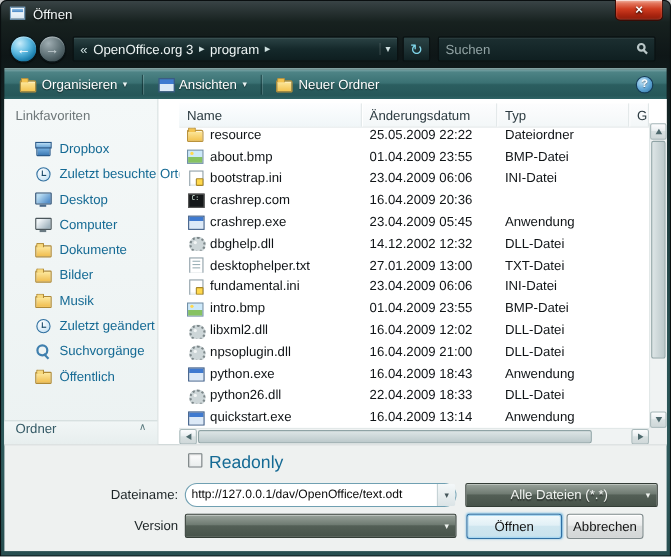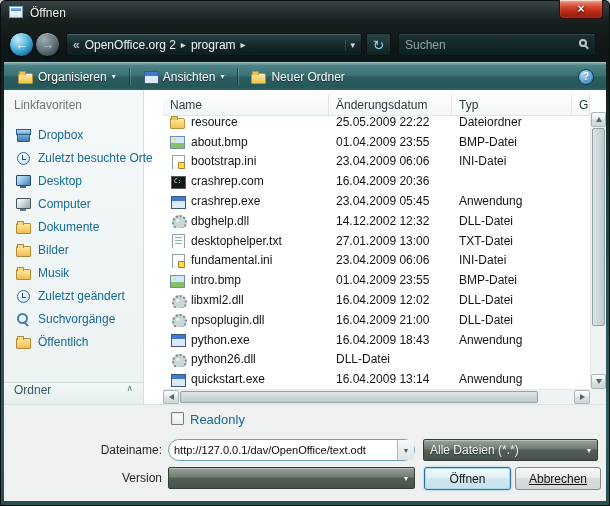--- a/index.html
+++ b/index.html
@@ -58,21 +58,21 @@
   .tb-sep{width:1px;height:18px;background:rgba(8,34,36,.55);box-shadow:1px 0 0 rgba(255,255,255,.18);margin:0 3px;}
   .help-btn{margin-left:auto;margin-right:6px;width:16px;height:16px;border-radius:50%;border:1px solid #143a56;
             background:radial-gradient(circle at 35% 30%,#bfe2f5,#5da4d4 55%,#2e6f9e);display:flex;align-items:center;justify-content:center;}
   .help-btn span{color:#fff;font-size:10px;font-weight:bold;text-shadow:0 1px 1px rgba(0,0,0,.4);}
 
   
   .main{position:absolute;top:90px;left:4px;right:4px;height:314px;background:#fff;}
   .sidebar{position:absolute;left:0;top:0;bottom:0;width:140px;background:linear-gradient(180deg,#f4f8f8,#ecf2f2);
            border-right:1px solid #d6dfdf;}
   .side-header{position:absolute;left:10px;top:8px;font-size:12px;color:#6e7779;}
-  .side-items{position:absolute;left:0;right:0;top:33px;}
+  .side-items{position:absolute;left:16px;right:0;top:33px;}
   .side-item{height:23px;display:flex;align-items:center;gap:7px;padding-left:11px;cursor:default;}
   .side-label{font-size:12px;color:#156a94;white-space:nowrap;}
   .folders-bar{position:absolute;left:0;right:0;bottom:0;height:22px;border-top:1px solid #d2dbdb;
                display:flex;padding:0 10px;background:linear-gradient(180deg,#f1f6f6,#e7eeee);}
   .folders-bar .fl{font-size:12px;color:#355a66;}
   .folders-bar .chev{margin-left:auto;font-size:9px;color:#5a7a7e;}
 
   
   .si{position:relative;width:16px;height:16px;flex:0 0 16px;}
   .si-box::before{content:"";position:absolute;left:2px;top:6px;width:11px;height:7px;border:1px solid #2a5a8a;border-radius:1px;
@@ -151,44 +151,44 @@
   .tri{width:0;height:0;}
   .tri-up{border-left:3.5px solid transparent;border-right:3.5px solid transparent;border-bottom:5px solid #4f6a6e;}
   .tri-down{border-left:3.5px solid transparent;border-right:3.5px solid transparent;border-top:5px solid #4f6a6e;}
   .tri-left{border-top:3.5px solid transparent;border-bottom:3.5px solid transparent;border-right:5px solid #4f6a6e;}
   .tri-right{border-top:3.5px solid transparent;border-bottom:3.5px solid transparent;border-left:5px solid #4f6a6e;}
 
   
   .footer{position:absolute;top:404px;left:4px;right:4px;height:97px;background:#eef1f0;border-top:1px solid #dde2e2;}
   .checkbox{position:absolute;left:167px;top:7px;width:13px;height:13px;border:1px solid #777f81;border-radius:1px;
             background:linear-gradient(180deg,#fdfdfd,#e9eded);box-shadow:inset 1px 1px 1px rgba(0,0,0,.08);}
-  .readonly-label{position:absolute;left:186px;top:7px;font-size:13px;color:#156a94;text-align:right;}
+  .readonly-label{position:absolute;left:186px;top:7px;font-size:16px;color:#156a94;text-align:right;}
   .flabel{position:absolute;width:138px;text-align:right;font-size:12px;color:#1d2527;}
   .lbl-filename{left:20px;top:38px;}
   .lbl-version{left:20px;top:66px;}
   .combo-white{position:absolute;left:164px;top:34px;width:247px;height:22px;border:1px solid #70a0b2;border-radius:11px;background:#fff;}
   .fn-input{position:absolute;left:1px;top:1px;width:226px;height:18px;border:none;outline:none;font-size:11px;color:#0a0a0a;padding:0 4px;background:transparent;}
   .combo-arrow{position:absolute;right:0;top:0;bottom:0;width:17px;border-left:1px solid #a8bcc0;border-radius:0 2px 2px 0;
                background:linear-gradient(180deg,#f4f8f9,#dbe4e6);display:flex;align-items:center;justify-content:center;}
   .combo-arrow .arrow-glyph{font-size:8px;color:#44565a;}
   .combo-dark{position:absolute;height:22px;border:1px solid #333d36;border-radius:2px;color:#f2f5f2;font-size:12px;
               background:linear-gradient(180deg,#99a39b 0%,#6f7b72 45%,#535f56 50%,#47534a 100%);
               display:flex;align-items:center;padding:0 6px;box-shadow:inset 0 1px 0 rgba(255,255,255,.35);}
-  .combo-dark .combo-text{flex:1;white-space:nowrap;overflow:hidden;text-shadow:0 1px 1px rgba(0,0,0,.4);}
+  .combo-dark .combo-text{flex:1;white-space:nowrap;overflow:hidden;text-shadow:0 1px 1px rgba(0,0,0,.4);margin-left:34px;}
   .combo-dark .combo-caret{font-size:8px;color:#eef2ee;padding-left:5px;}
   .combo-filetype{left:419px;top:34px;width:175px;}
   .combo-version{left:164px;top:62px;width:247px;}
   .btn{position:absolute;top:62px;height:23px;border-radius:3px;display:flex;align-items:center;justify-content:center;
        font-size:12px;color:#141414;}
   .btn-default{left:420px;width:87px;border:1px solid #2f6fa3;
        background:linear-gradient(180deg,#f3fafc,#e1f0f6 45%,#cfe6ef 50%,#c9e2ed);
        box-shadow:inset 0 0 0 1px #a9d7f0,0 0 2px rgba(80,170,220,.8);}
-  .btn-plain{left:511px;width:86px;border:1px solid #7f8a8c;
+  .btn-plain{left:511px;width:70px;border:1px solid #7f8a8c;
        background:linear-gradient(180deg,#f7f8f8,#eaecec 45%,#dbdede 50%,#d3d6d6);
-       box-shadow:inset 0 1px 0 #fff;text-decoration:underline;}
+       box-shadow:inset 0 1px 0 #fff;}
 </style>
 </head>
 <body>
 
 <div class="stage">
 
   <div class="titlebar">
     <span class="ic-dialog"></span>
     <span class="title-text">Öffnen</span>
     <div class="close-btn">
@@ -198,21 +198,21 @@
 
   <div class="navbar">
     <div class="nav-btn nav-back">
       <span>←</span>
     </div>
     <div class="nav-btn nav-fwd">
       <span>→</span>
     </div>
     <div class="breadcrumb">
       <span class="crumb-overflow">«</span>
-      <span class="crumb">OpenOffice.org 2</span>
+      <span class="crumb">OpenOffice.org 3</span>
       <span class="crumb-sep">▸</span>
       <span class="crumb">program</span>
       <span class="crumb-sep">▸</span>
       <span class="bc-spacer"></span>
       <span class="crumb-caret">▾</span>
     </div>
     <div class="refresh">
       <span>↻</span>
     </div>
     <div class="searchbox">
@@ -396,20 +396,21 @@
               <span>python.exe</span>
             </span>
           <span class="c-date">16.04.2009 18:43</span>
           <span class="c-type">Anwendung</span>
         </div>
         <div class="row">
           <span class="c-name">
               <span class="fi fi-gear"></span>
               <span>python26.dll</span>
             </span>
+          <span class="c-date">22.04.2009 18:33</span>
           <span class="c-type">DLL-Datei</span>
         </div>
         <div class="row">
           <span class="c-name">
               <span class="fi fi-app"></span>
               <span>quickstart.exe</span>
             </span>
           <span class="c-date">16.04.2009 13:14</span>
           <span class="c-type">Anwendung</span>
         </div>

